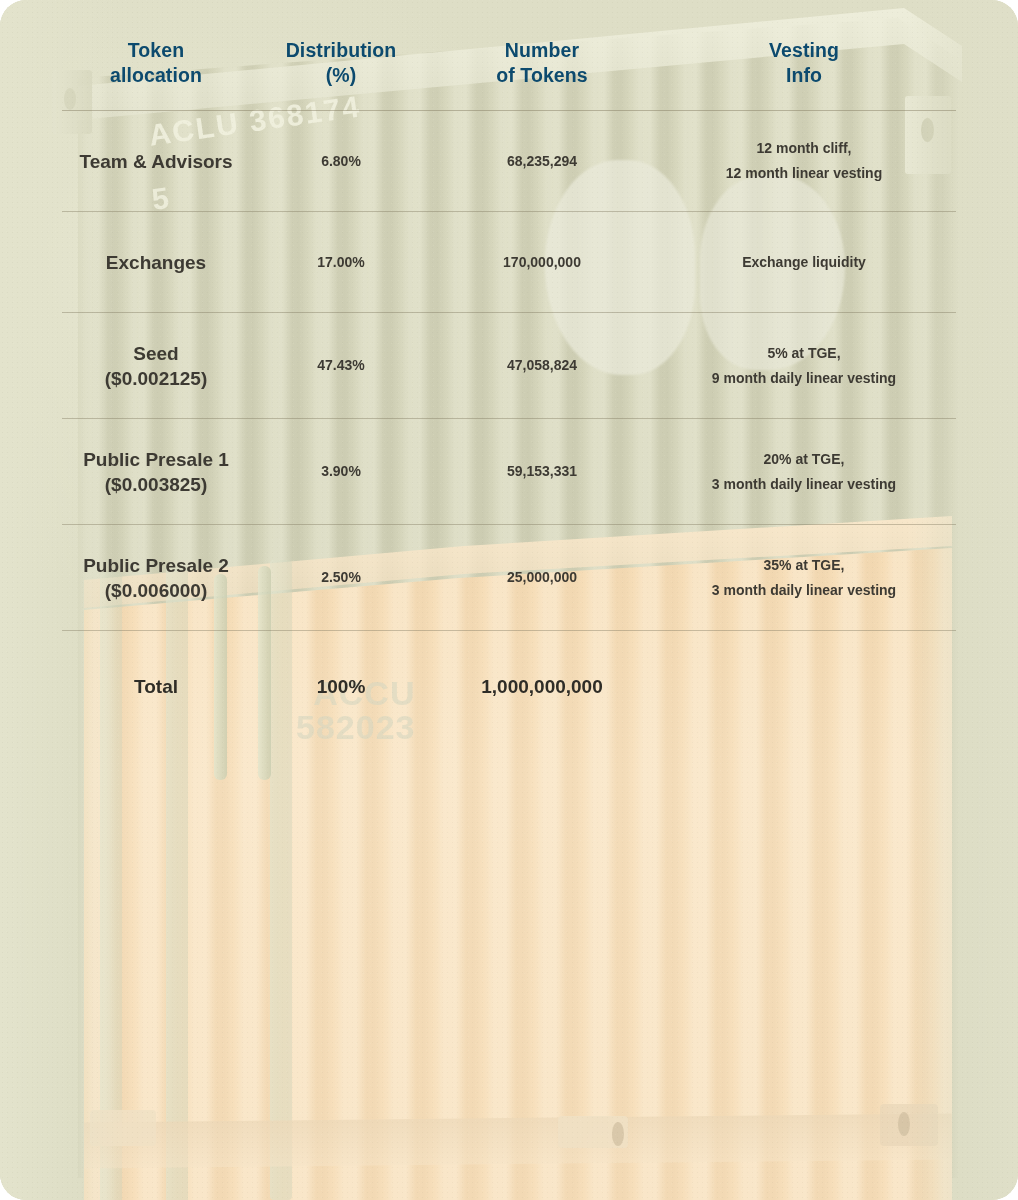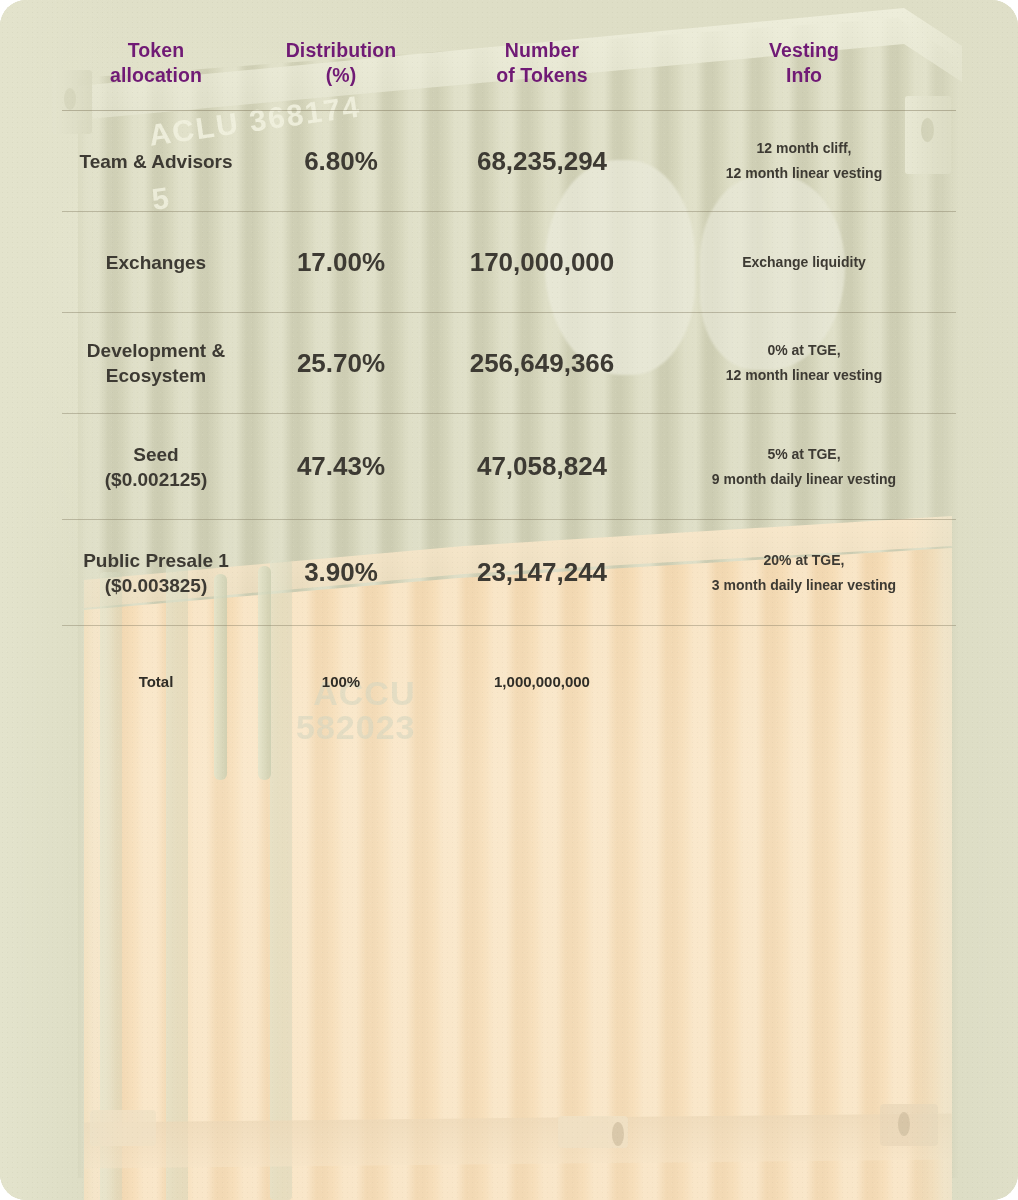--- a/index.html
+++ b/index.html
@@ -303,35 +303,35 @@
     width: 894px;
     border-collapse: collapse;
     table-layout: fixed;
   }
   table.tokenomics col.c-alloc  { width: 188px; }
   table.tokenomics col.c-dist   { width: 182px; }
   table.tokenomics col.c-num    { width: 220px; }
   table.tokenomics col.c-vest   { width: 304px; }
 
   thead th {
-    color: #701a75;
+    color: #0c4a6e;
     font-size: 19.5px;
     font-weight: 800;
     line-height: 25px;
     letter-spacing: .1px;
     padding: 14px 4px 22px 4px;
     text-align: center;
     vertical-align: top;
     white-space: pre-line;
     border-bottom: 1.4px solid rgba(126,118,92,.45);
   }
 
   tbody td {
     color: #3d3a33;
-    font-size: 26px;
+    font-size: 14px;
     font-weight: 700;
     line-height: 25px;
     text-align: center;
     vertical-align: middle;
     padding: 0 3px;
     white-space: pre-line;
     border-bottom: 1.3px solid rgba(126,118,92,.40);
   }
   tbody tr { height: 101px; }
   tbody tr.r-seed,
@@ -339,21 +339,21 @@
   tbody tr.r-kol,
   tbody tr.r-pp1,
   tbody tr.r-pp2 { height: 106px; }
 
   tbody td.alloc   { font-size: 19px; }
   tbody td.vesting { font-size: 14px; line-height: 25px; }
 
   tr.total-row { height: 112px; }
   tr.total-row td {
     border-bottom: none;
-    font-size: 15px;
+    font-size: 19px;
     font-weight: 800;
     color: #2f2d27;
   }
   tr.total-row td.vesting { font-size: 0; }
 </style>
 </head>
 <body>
 
 <div class="canvas">
 
@@ -428,49 +428,49 @@
         </tr>
 
         <tr class="r-exch">
           <td class="alloc">Exchanges</td>
           <td class="dist">17.00%</td>
           <td class="num">170,000,000</td>
           <td class="vesting">Exchange liquidity</td>
         </tr>
 
 
-        <tr class="r-dev">
-          <td class="alloc">Development &amp;
-Ecosystem</td>
-          <td class="dist">25.70%</td>
-          <td class="num">256,649,366</td>
-          <td class="vesting">0% at TGE,
-12 month linear vesting</td>
-        </tr>
 
         <tr class="r-seed">
           <td class="alloc">Seed
 ($0.002125)</td>
           <td class="dist">47.43%</td>
           <td class="num">47,058,824</td>
           <td class="vesting">5% at TGE,
 9 month daily linear vesting</td>
         </tr>
 
 
 
         <tr class="r-pp1">
           <td class="alloc">Public Presale 1
 ($0.003825)</td>
           <td class="dist">3.90%</td>
-          <td class="num">23,147,244</td>
+          <td class="num">59,153,331</td>
           <td class="vesting">20% at TGE,
 3 month daily linear vesting</td>
         </tr>
 
+        <tr class="r-pp2">
+          <td class="alloc">Public Presale 2
+($0.006000)</td>
+          <td class="dist">2.50%</td>
+          <td class="num">25,000,000</td>
+          <td class="vesting">35% at TGE,
+3 month daily linear vesting</td>
+        </tr>
 
         <tr class="total-row">
           <td class="alloc">Total</td>
           <td class="dist">100%</td>
           <td class="num">1,000,000,000</td>
           <td class="vesting"></td>
         </tr>
 
       </tbody>
     </table>

